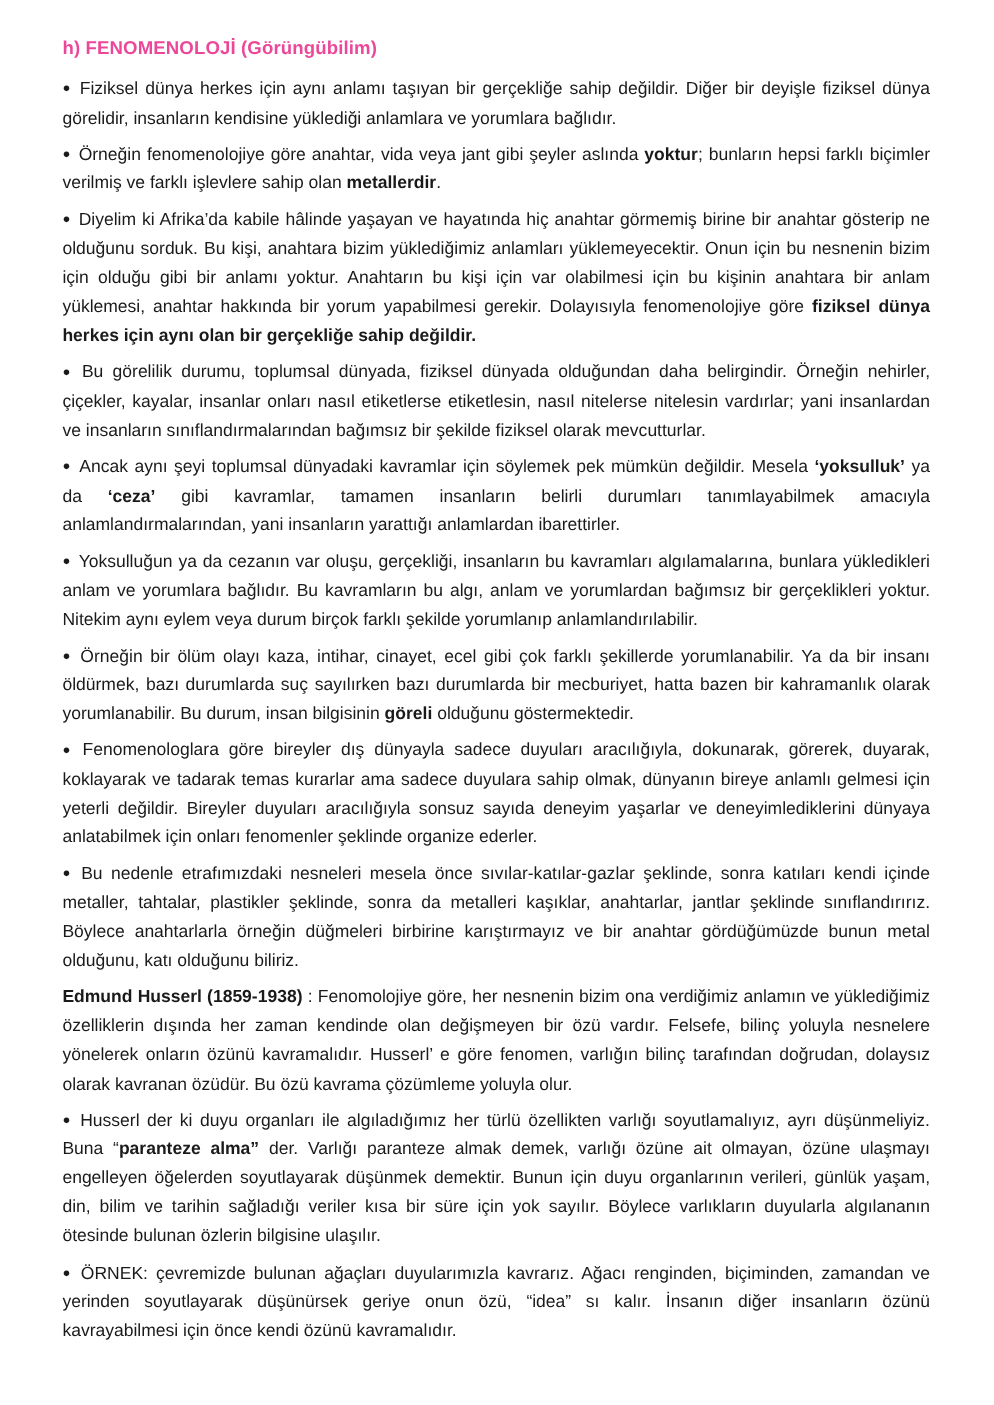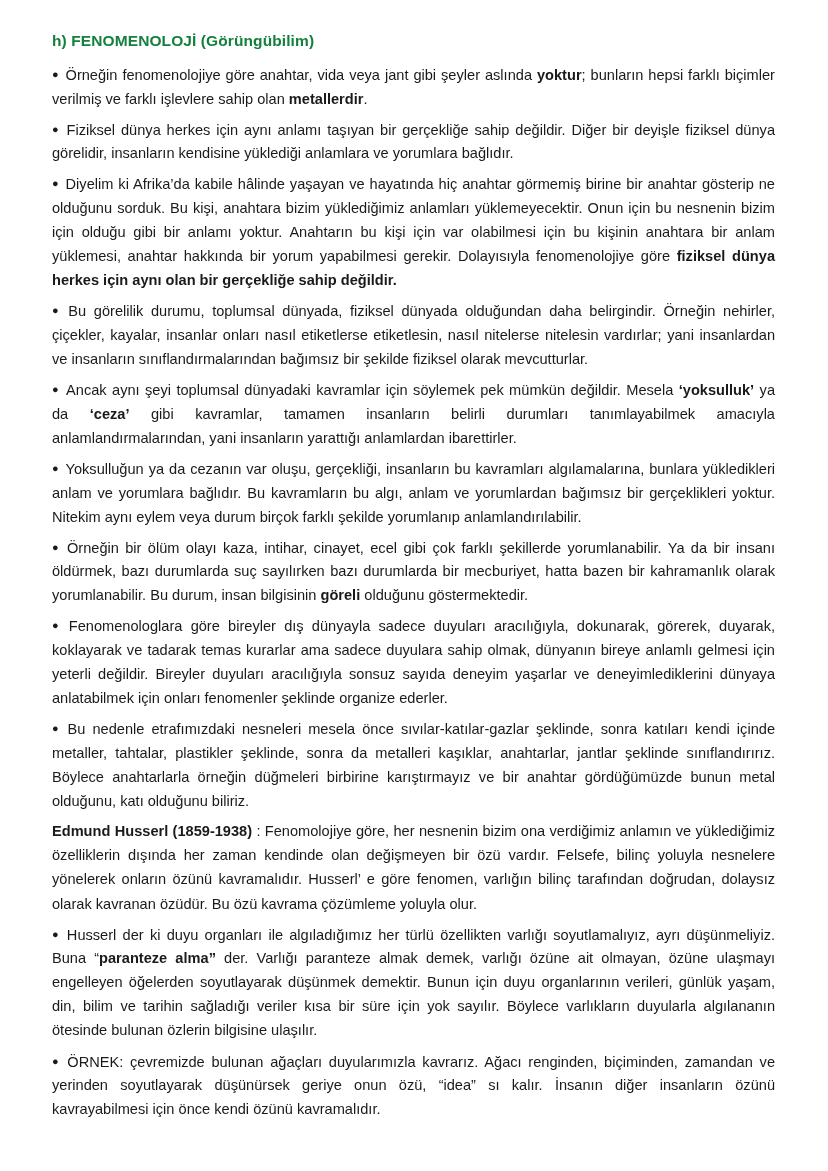--- a/index.html
+++ b/index.html
@@ -22,21 +22,21 @@
     height: 1171px;
     padding: 29px 53px 0 52px;
     background: #ffffff;
   }
   .doc-title {
     font-size: 15.5px;
     font-weight: bold;
     line-height: 24px;
     margin: 0 0 9px 0;
     letter-spacing: 0.1px;
-    color: #15803d;
+    color: #ec4899;
   }
   .para {
     font-size: 14.6px;
     line-height: 24.1px;
     text-align: justify;
     text-justify: inter-word;
     margin: 0 0 6px 0;
     color: #1a1a1a;
     -webkit-hyphens: none;
     hyphens: none;
@@ -58,22 +58,22 @@
   b, .b {
     font-weight: bold;
   }
 </style>
 </head>
 <body>
 
 <div class="page">
   <h1 class="doc-title">h) FENOMENOLOJİ (Görüngübilim)</h1>
   <div id="body-text">
+      <p class="para bullet"><span class="bullet-mark">●</span><span>Fiziksel dünya herkes için aynı anlamı taşıyan bir gerçekliğe sahip değildir. Diğer bir deyişle fiziksel dünya görelidir, insanların kendisine yüklediği anlamlara ve yorumlara bağlıdır.</span></p>
       <p class="para bullet"><span class="bullet-mark">●</span><span>Örneğin fenomenolojiye göre anahtar, vida veya jant gibi şeyler aslında </span><span class="b">yoktur</span><span>; bunların hepsi farklı biçimler verilmiş ve farklı işlevlere sahip olan </span><span class="b">metallerdir</span><span>.</span></p>
-      <p class="para bullet"><span class="bullet-mark">●</span><span>Fiziksel dünya herkes için aynı anlamı taşıyan bir gerçekliğe sahip değildir. Diğer bir deyişle fiziksel dünya görelidir, insanların kendisine yüklediği anlamlara ve yorumlara bağlıdır.</span></p>
       <p class="para bullet"><span class="bullet-mark">●</span><span>Diyelim ki Afrika’da kabile hâlinde yaşayan ve hayatında hiç anahtar görmemiş birine bir anahtar gösterip ne olduğunu sorduk. Bu kişi, anahtara bizim yüklediğimiz anlamları yüklemeyecektir. Onun için bu nesnenin bizim için olduğu gibi bir anlamı yoktur. Anahtarın bu kişi için var olabilmesi için bu kişinin anahtara bir anlam yüklemesi, anahtar hakkında bir yorum yapabilmesi gerekir. Dolayısıyla fenomenolojiye göre </span><span class="b">fiziksel dünya herkes için aynı olan bir gerçekliğe sahip değildir.</span></p>
       <p class="para bullet"><span class="bullet-mark">●</span><span>Bu görelilik durumu, toplumsal dünyada, fiziksel dünyada olduğundan daha belirgindir. Örneğin nehirler, çiçekler, kayalar, insanlar onları nasıl etiketlerse etiketlesin, nasıl nitelerse nitelesin vardırlar; yani insanlardan ve insanların sınıflandırmalarından bağımsız bir şekilde fiziksel olarak mevcutturlar.</span></p>
       <p class="para bullet"><span class="bullet-mark">●</span><span>Ancak aynı şeyi toplumsal dünyadaki kavramlar için söylemek pek mümkün değildir. Mesela </span><span class="b">‘yoksulluk’</span><span> ya da </span><span class="b">‘ceza’</span><span> gibi kavramlar, tamamen insanların belirli durumları tanımlayabilmek amacıyla anlamlandırmalarından, yani insanların yarattığı anlamlardan ibarettirler.</span></p>
       <p class="para bullet"><span class="bullet-mark">●</span><span>Yoksulluğun ya da cezanın var oluşu, gerçekliği, insanların bu kavramları algılamalarına, bunlara yükledikleri anlam ve yorumlara bağlıdır. Bu kavramların bu algı, anlam ve yorumlardan bağımsız bir gerçeklikleri yoktur. Nitekim aynı eylem veya durum birçok farklı şekilde yorumlanıp anlamlandırılabilir.</span></p>
       <p class="para bullet"><span class="bullet-mark">●</span><span>Örneğin bir ölüm olayı kaza, intihar, cinayet, ecel gibi çok farklı şekillerde yorumlanabilir. Ya da bir insanı öldürmek, bazı durumlarda suç sayılırken bazı durumlarda bir mecburiyet, hatta bazen bir kahramanlık olarak yorumlanabilir. Bu durum, insan bilgisinin </span><span class="b">göreli</span><span> olduğunu göstermektedir.</span></p>
       <p class="para bullet"><span class="bullet-mark">●</span><span>Fenomenologlara göre bireyler dış dünyayla sadece duyuları aracılığıyla, dokunarak, görerek, duyarak, koklayarak ve tadarak temas kurarlar ama sadece duyulara sahip olmak, dünyanın bireye anlamlı gelmesi için yeterli değildir. Bireyler duyuları aracılığıyla sonsuz sayıda deneyim yaşarlar ve deneyimlediklerini dünyaya anlatabilmek için onları fenomenler şeklinde organize ederler.</span></p>
       <p class="para bullet"><span class="bullet-mark">●</span><span>Bu nedenle etrafımızdaki nesneleri mesela önce sıvılar-katılar-gazlar şeklinde, sonra katıları kendi içinde metaller, tahtalar, plastikler şeklinde, sonra da metalleri kaşıklar, anahtarlar, jantlar şeklinde sınıflandırırız. Böylece anahtarlarla örneğin düğmeleri birbirine karıştırmayız ve bir anahtar gördüğümüzde bunun metal olduğunu, katı olduğunu biliriz.</span></p>
       <p class="para"><span class="b">Edmund Husserl (1859-1938) </span><span>: Fenomolojiye göre, her nesnenin bizim ona verdiğimiz anlamın ve yüklediğimiz özelliklerin dışında her zaman kendinde olan değişmeyen bir özü vardır. Felsefe, bilinç yoluyla nesnelere yönelerek onların özünü kavramalıdır. Husserl’ e göre fenomen, varlığın bilinç tarafından doğrudan, dolaysız olarak kavranan özüdür. Bu özü kavrama çözümleme yoluyla olur.</span></p>
       <p class="para bullet"><span class="bullet-mark">●</span><span>Husserl der ki duyu organları ile algıladığımız her türlü özellikten varlığı soyutlamalıyız, ayrı düşünmeliyiz. Buna “</span><span class="b">paranteze alma”</span><span> der. Varlığı paranteze almak demek, varlığı özüne ait olmayan, özüne ulaşmayı engelleyen öğelerden soyutlayarak düşünmek demektir. Bunun için duyu organlarının verileri, günlük yaşam, din, bilim ve tarihin sağladığı veriler kısa bir süre için yok sayılır. Böylece varlıkların duyularla algılananın ötesinde bulunan özlerin bilgisine ulaşılır.</span></p>
       <p class="para bullet"><span class="bullet-mark">●</span><span>ÖRNEK: çevremizde bulunan ağaçları duyularımızla kavrarız. Ağacı renginden, biçiminden, zamandan ve yerinden soyutlayarak düşünürsek geriye onun özü, “idea” sı kalır. İnsanın diğer insanların özünü kavrayabilmesi için önce kendi özünü kavramalıdır.</span></p>

